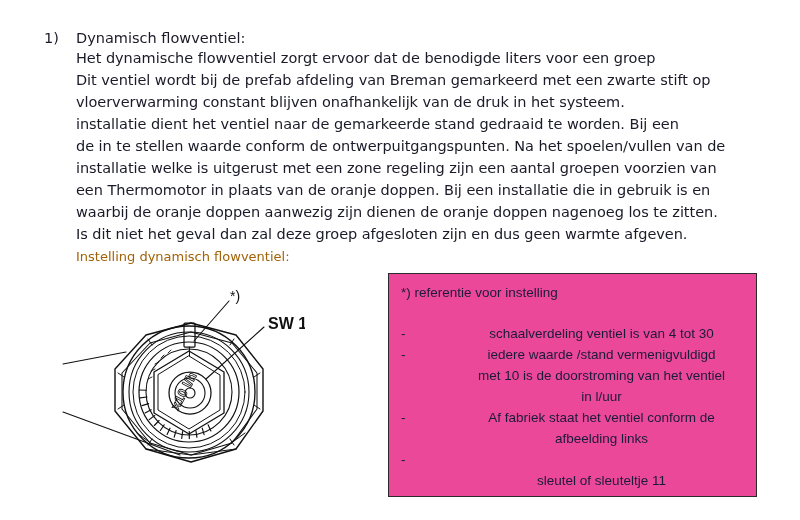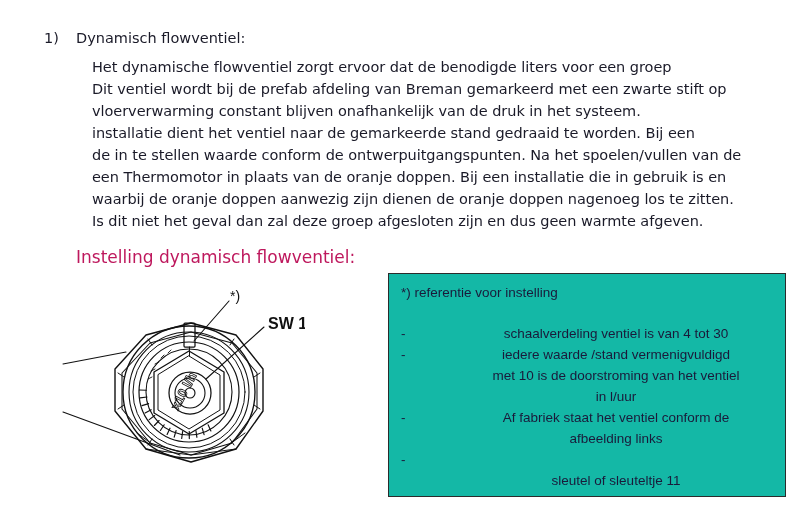--- a/index.html
+++ b/index.html
@@ -44,53 +44,52 @@
   .item-title {
     font-size: 14.5px;
     line-height: 22px;
     color: #1a1a28;
     white-space: nowrap;
   }
 
   .body-text {
     position: absolute;
     left: 76px;
-    top: 56px;
+    top: 47px;
     width: 700px;
-    margin-left: 16px;
   }
   .body-line {
     font-size: 14.5px;
     line-height: 22px;
     color: #1a1a28;
     white-space: nowrap;
     letter-spacing: -0.05px;
   }
 
   
   .sub-heading {
     position: absolute;
     left: 76px;
     top: 246px;
-    font-size: 17px;
+    font-size: 13px;
     line-height: 22px;
-    color: #be185d;
+    color: #a16207;
     white-space: nowrap;
   }
 
   
   .ref-box {
     position: absolute;
     left: 388px;
     top: 273px;
-    width: 398px;
+    width: 369px;
     height: 224px;
     border: 1.6px solid #2b2b2b;
     box-sizing: border-box;
-    background: #14b8a6;
+    background: #ec4899;
     font-family: "Liberation Sans", sans-serif;
   }
   .ref-title {
     position: absolute;
     left: 12px;
     top: 9px;
     font-size: 13.5px;
     line-height: 19px;
     color: #1a1a3a;
     font-family: "Liberation Sans", sans-serif;
@@ -151,20 +150,21 @@
       <div class="item-title">Dynamisch flowventiel:</div>
     </div>
   </div>
 
   <div class="body-text">
     <div class="body-line">Het dynamische flowventiel zorgt ervoor dat de benodigde liters voor een groep</div>
     <div class="body-line">Dit ventiel wordt bij de prefab afdeling van Breman gemarkeerd met een zwarte stift op</div>
     <div class="body-line">vloerverwarming constant blijven onafhankelijk van de druk in het systeem.</div>
     <div class="body-line">installatie dient het ventiel naar de gemarkeerde stand gedraaid te worden. Bij een</div>
     <div class="body-line">de in te stellen waarde conform de ontwerpuitgangspunten. Na het spoelen/vullen van de</div>
+    <div class="body-line">installatie welke is uitgerust met een zone regeling zijn een aantal groepen voorzien van</div>
     <div class="body-line">een Thermomotor in plaats van de oranje doppen. Bij een installatie die in gebruik is en</div>
     <div class="body-line">waarbij de oranje doppen aanwezig zijn dienen de oranje doppen nagenoeg los te zitten.</div>
     <div class="body-line">Is dit niet het geval dan zal deze groep afgesloten zijn en dus geen warmte afgeven.</div>
   </div>
 
   <div class="sub-heading">Instelling dynamisch flowventiel:</div>
 
   <div class="ref-box">
     <div class="ref-title">*) referentie voor instelling</div>
 

